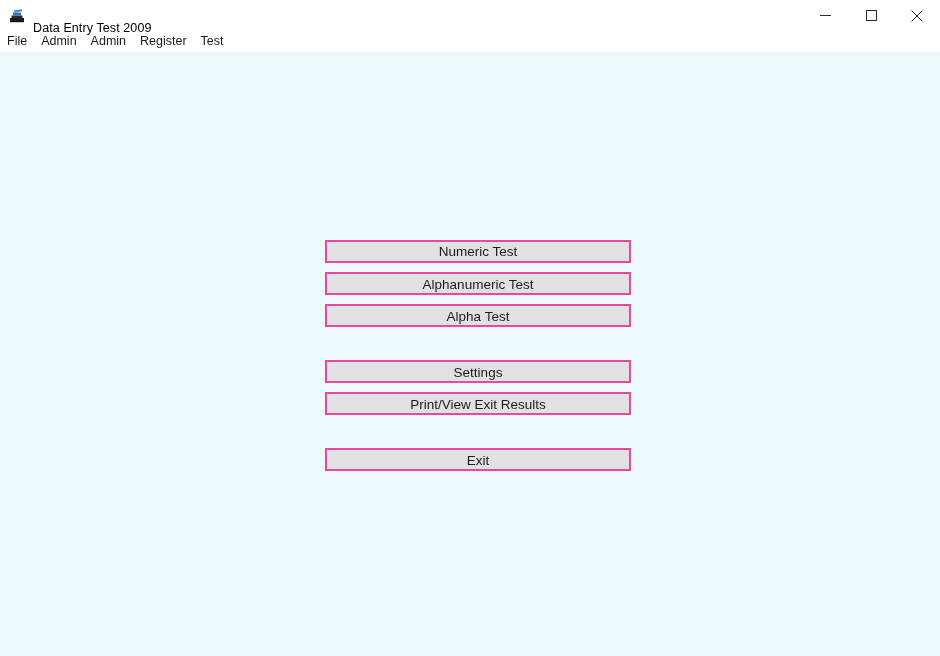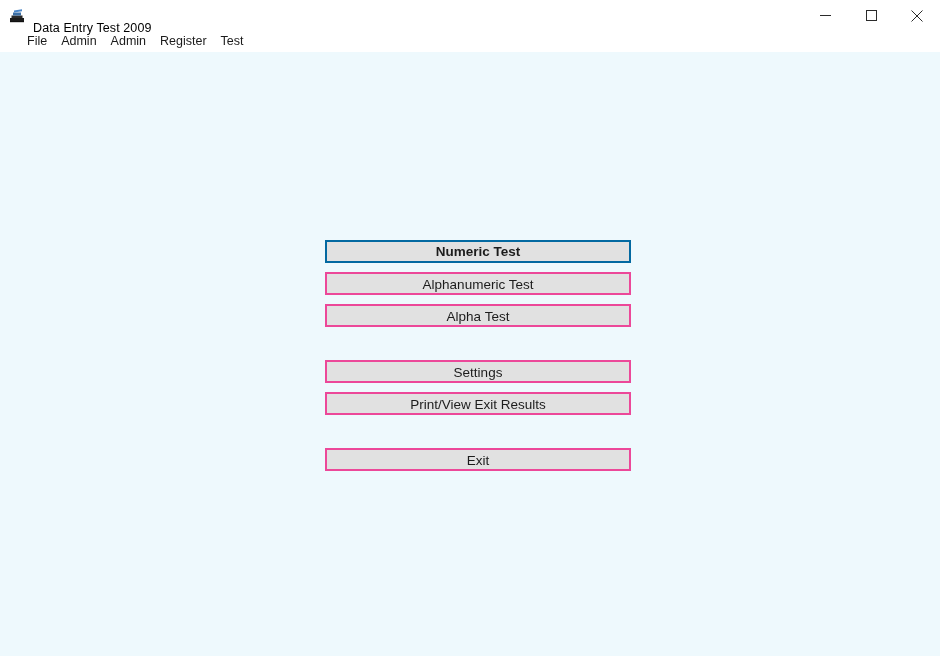--- a/index.html
+++ b/index.html
@@ -69,21 +69,21 @@
   }
   .win-ctl svg { display: block; }
 
   
   #menu-bar {
     height: 21px;
     background: #ffffff;
     display: flex;
     align-items: center;
     flex: 0 0 auto;
-    padding-left: 20px;
+    padding-left: 0;
     user-select: none;
   }
   .menu-item {
     font-size: 12.5px;
     color: #1b1b1b;
     padding: 2px 7px 3px 7px;
     white-space: nowrap;
     cursor: default;
   }
 
@@ -112,23 +112,22 @@
     font-size: 13.5px;
     color: #1c1c1c;
     text-align: center;
     line-height: 21px;
     padding: 0;
     cursor: default;
     white-space: nowrap;
     overflow: hidden;
   }
   .app-button.focused {
-    border: 2px solid #0369a1;
+    border: 2px solid #ec4899;
     line-height: 19px;
-    font-weight: bold;
   }
 
   .gap-sm { height: 9px; }
   .gap-lg { height: 33px; }
   .gap-xl { height: 33px; }
 </style>
 </head>
 <body>
 
 <div id="app-window">

